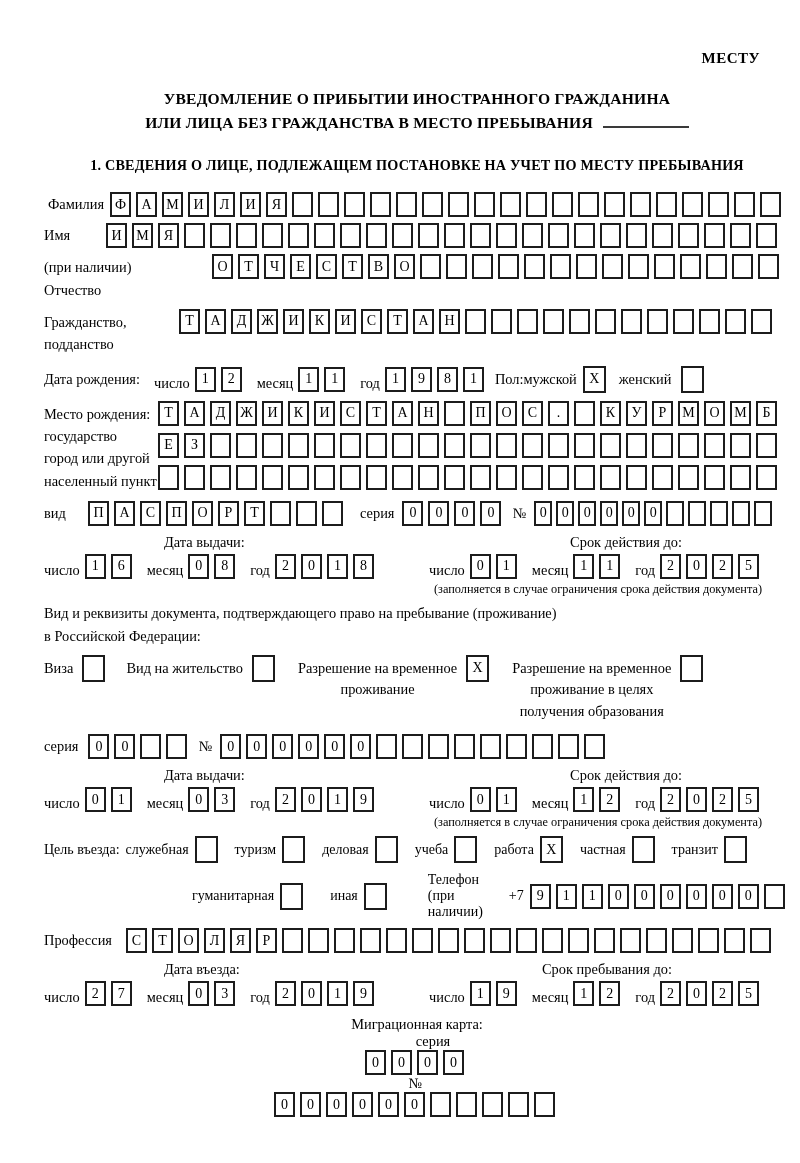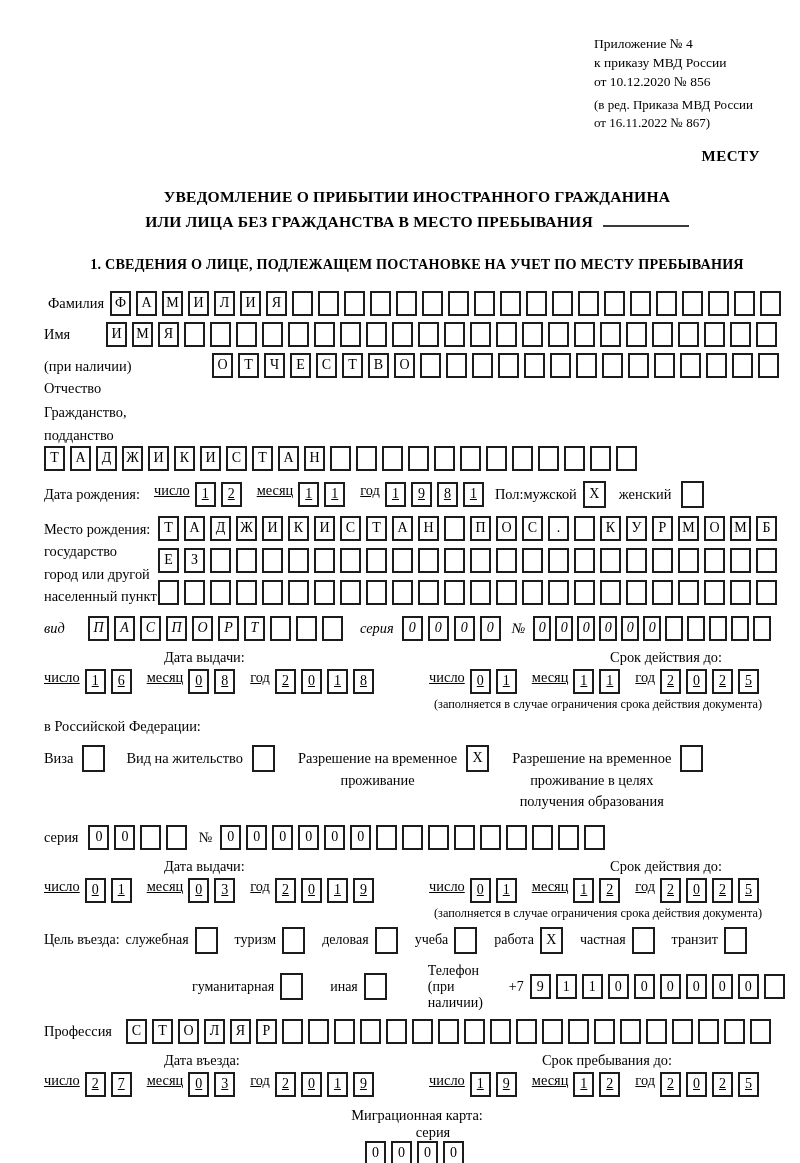--- a/index.html
+++ b/index.html
@@ -27,23 +27,23 @@
     margin-right:5px;display:inline-flex;align-items:center;justify-content:center;
     font-size:14px;background:#fff;flex:0 0 auto;
   }
   .sm2 .cell{width:18px;margin-right:4px;}
   .cb .cell{width:23px;height:27px;}
   .stack{display:flex;flex-direction:column;}
   .stack .cells{margin-bottom:7px;}
   
   .dh{display:flex;font-size:14.4px;margin-top:8px;}
   .dh .dh-left{margin-left:120px;}
-  .dh .dh-right{margin-left:auto;margin-right:68px;}
+  .dh .dh-right{margin-left:auto;margin-right:108px;}
   .dr{display:flex;align-items:center;margin-top:3px;font-size:14.4px;}
-  .dgroup{display:flex;align-items:flex-start;text-decoration:underline;}
+  .dgroup{display:flex;align-items:flex-end;}
   .dgroup .w{margin-right:5px;}
   .dgroup .w2{margin-left:10px;margin-right:5px;}
   .dr .rgt{margin-left:auto;margin-right:26px;}
   .note{font-size:12.3px;text-align:right;padding-right:28px;margin-top:3px;}
   .center-b{font-weight:bold;text-align:center;font-size:14.2px;margin-top:8px;}
   
   .optrow{display:flex;align-items:flex-start;margin-top:10px;font-size:14.4px;}
   .opt{display:flex;align-items:flex-start;}
   .opt .oltxt{line-height:1.5;text-align:center;padding-top:3px;}
   .opt .cells{margin-left:9px;}
@@ -51,29 +51,20 @@
   .purp .plbl{margin-right:6px;}
   .purp .cells{margin-right:12px;}
   .reps{display:flex;margin-top:8px;font-size:14px;}
   .reps .repslbl{width:100px;line-height:1.62;padding-top:2px;flex:0 0 auto;}
 </style>
 </head>
 <body>
 
 <div class="page">
 
-  <div class="appendix">
-    <div>Приложение № 4</div>
-    <div>к приказу МВД России</div>
-    <div>от 10.12.2020 № 856</div>
-    <div class="sub">
-      <div>(в ред. Приказа МВД России</div>
-      <div>от 16.11.2022 № 867)</div>
-    </div>
-  </div>
 
   <div class="forma">МЕСТУ</div>
 
   <div class="title">
     <div>УВЕДОМЛЕНИЕ О ПРИБЫТИИ ИНОСТРАННОГО ГРАЖДАНИНА</div>
     <div><span>ИЛИ ЛИЦА БЕЗ ГРАЖДАНСТВА В МЕСТО ПРЕБЫВАНИЯ</span><span class="t-underline"></span></div>
   </div>
 
   <div class="sect">1. СВЕДЕНИЯ О ЛИЦЕ, ПОДЛЕЖАЩЕМ ПОСТАНОВКЕ НА УЧЕТ ПО МЕСТУ ПРЕБЫВАНИЯ</div>
 
@@ -165,21 +156,21 @@
         <span class="cell"></span>
         <span class="cell"></span>
         <span class="cell"></span>
         <span class="cell"></span>
         <span class="cell"></span>
         <span class="cell"></span>
         <span class="cell"></span>
       </div>
   </div>
 
-  <div class="frow" style="margin-top:0;flex-direction:column;">
+  <div class="frow" style="margin-top:8px;">
     <div class="lblcol" style="width:135px;">
       <div>Гражданство,</div>
       <div>подданство</div>
     </div>
     <div class="cells">
         <span class="cell">Т</span>
         <span class="cell">А</span>
         <span class="cell">Д</span>
         <span class="cell">Ж</span>
         <span class="cell">И</span>
@@ -319,21 +310,21 @@
           <span class="cell"></span>
           <span class="cell"></span>
           <span class="cell"></span>
           <span class="cell"></span>
           <span class="cell"></span>
         </div>
     </div>
   </div>
 
 
-  <div class="frow" style="margin-top:4px;align-items:center;font-style:italic;">
+  <div class="frow" style="margin-top:4px;align-items:center;">
     <div class="lbl" style="width:44px;padding-top:0;">вид</div>
     <div class="cells">
         <span class="cell">П</span>
         <span class="cell">А</span>
         <span class="cell">С</span>
         <span class="cell">П</span>
         <span class="cell">О</span>
         <span class="cell">Р</span>
         <span class="cell">Т</span>
         <span class="cell"></span>
@@ -402,20 +393,21 @@
       <span class="cells">
           <span class="cell">2</span>
           <span class="cell">0</span>
           <span class="cell">2</span>
           <span class="cell">5</span>
         </span>
     </span>
   </div>
   <div class="note">(заполняется в случае ограничения срока действия документа)</div>
 
+  <div style="margin-top:8px;font-size:14.4px;">Вид и реквизиты документа, подтверждающего право на пребывание (проживание)</div>
   <div style="margin-top:6px;font-size:14.4px;">в Российской Федерации:</div>
 
   <div class="optrow">
     <div class="opt">
       <div class="oltxt">Виза</div>
       <div class="cells cb">
           <span class="cell"></span>
         </div>
     </div>
     <div class="opt" style="margin-left:16px;">

